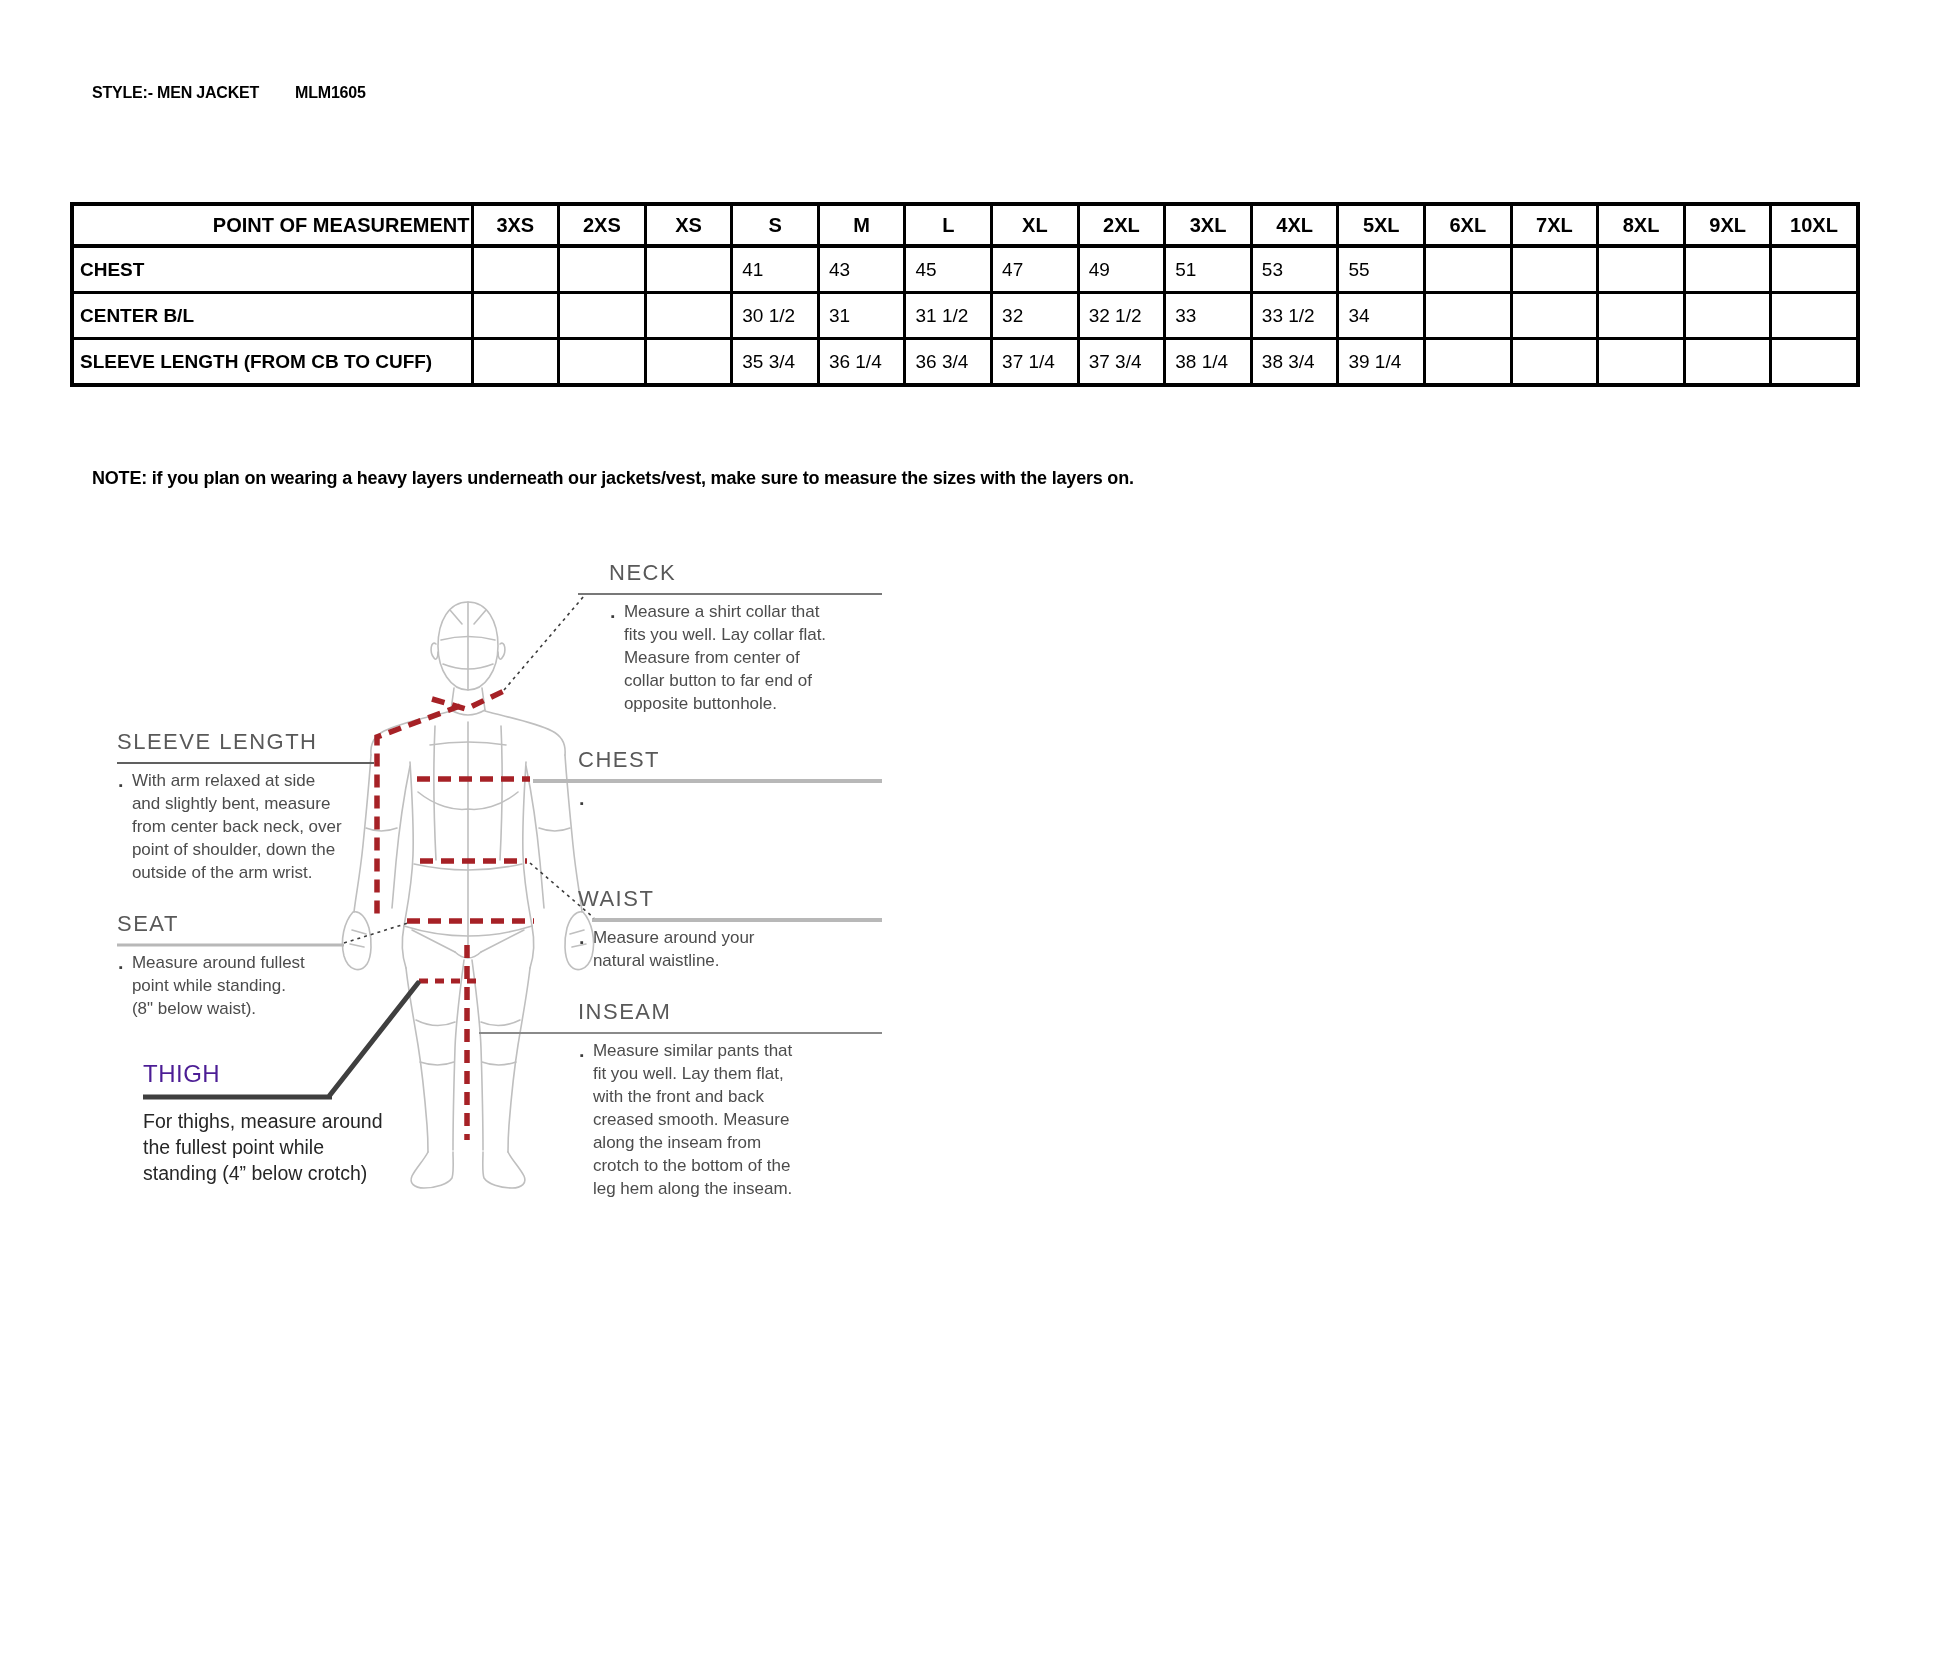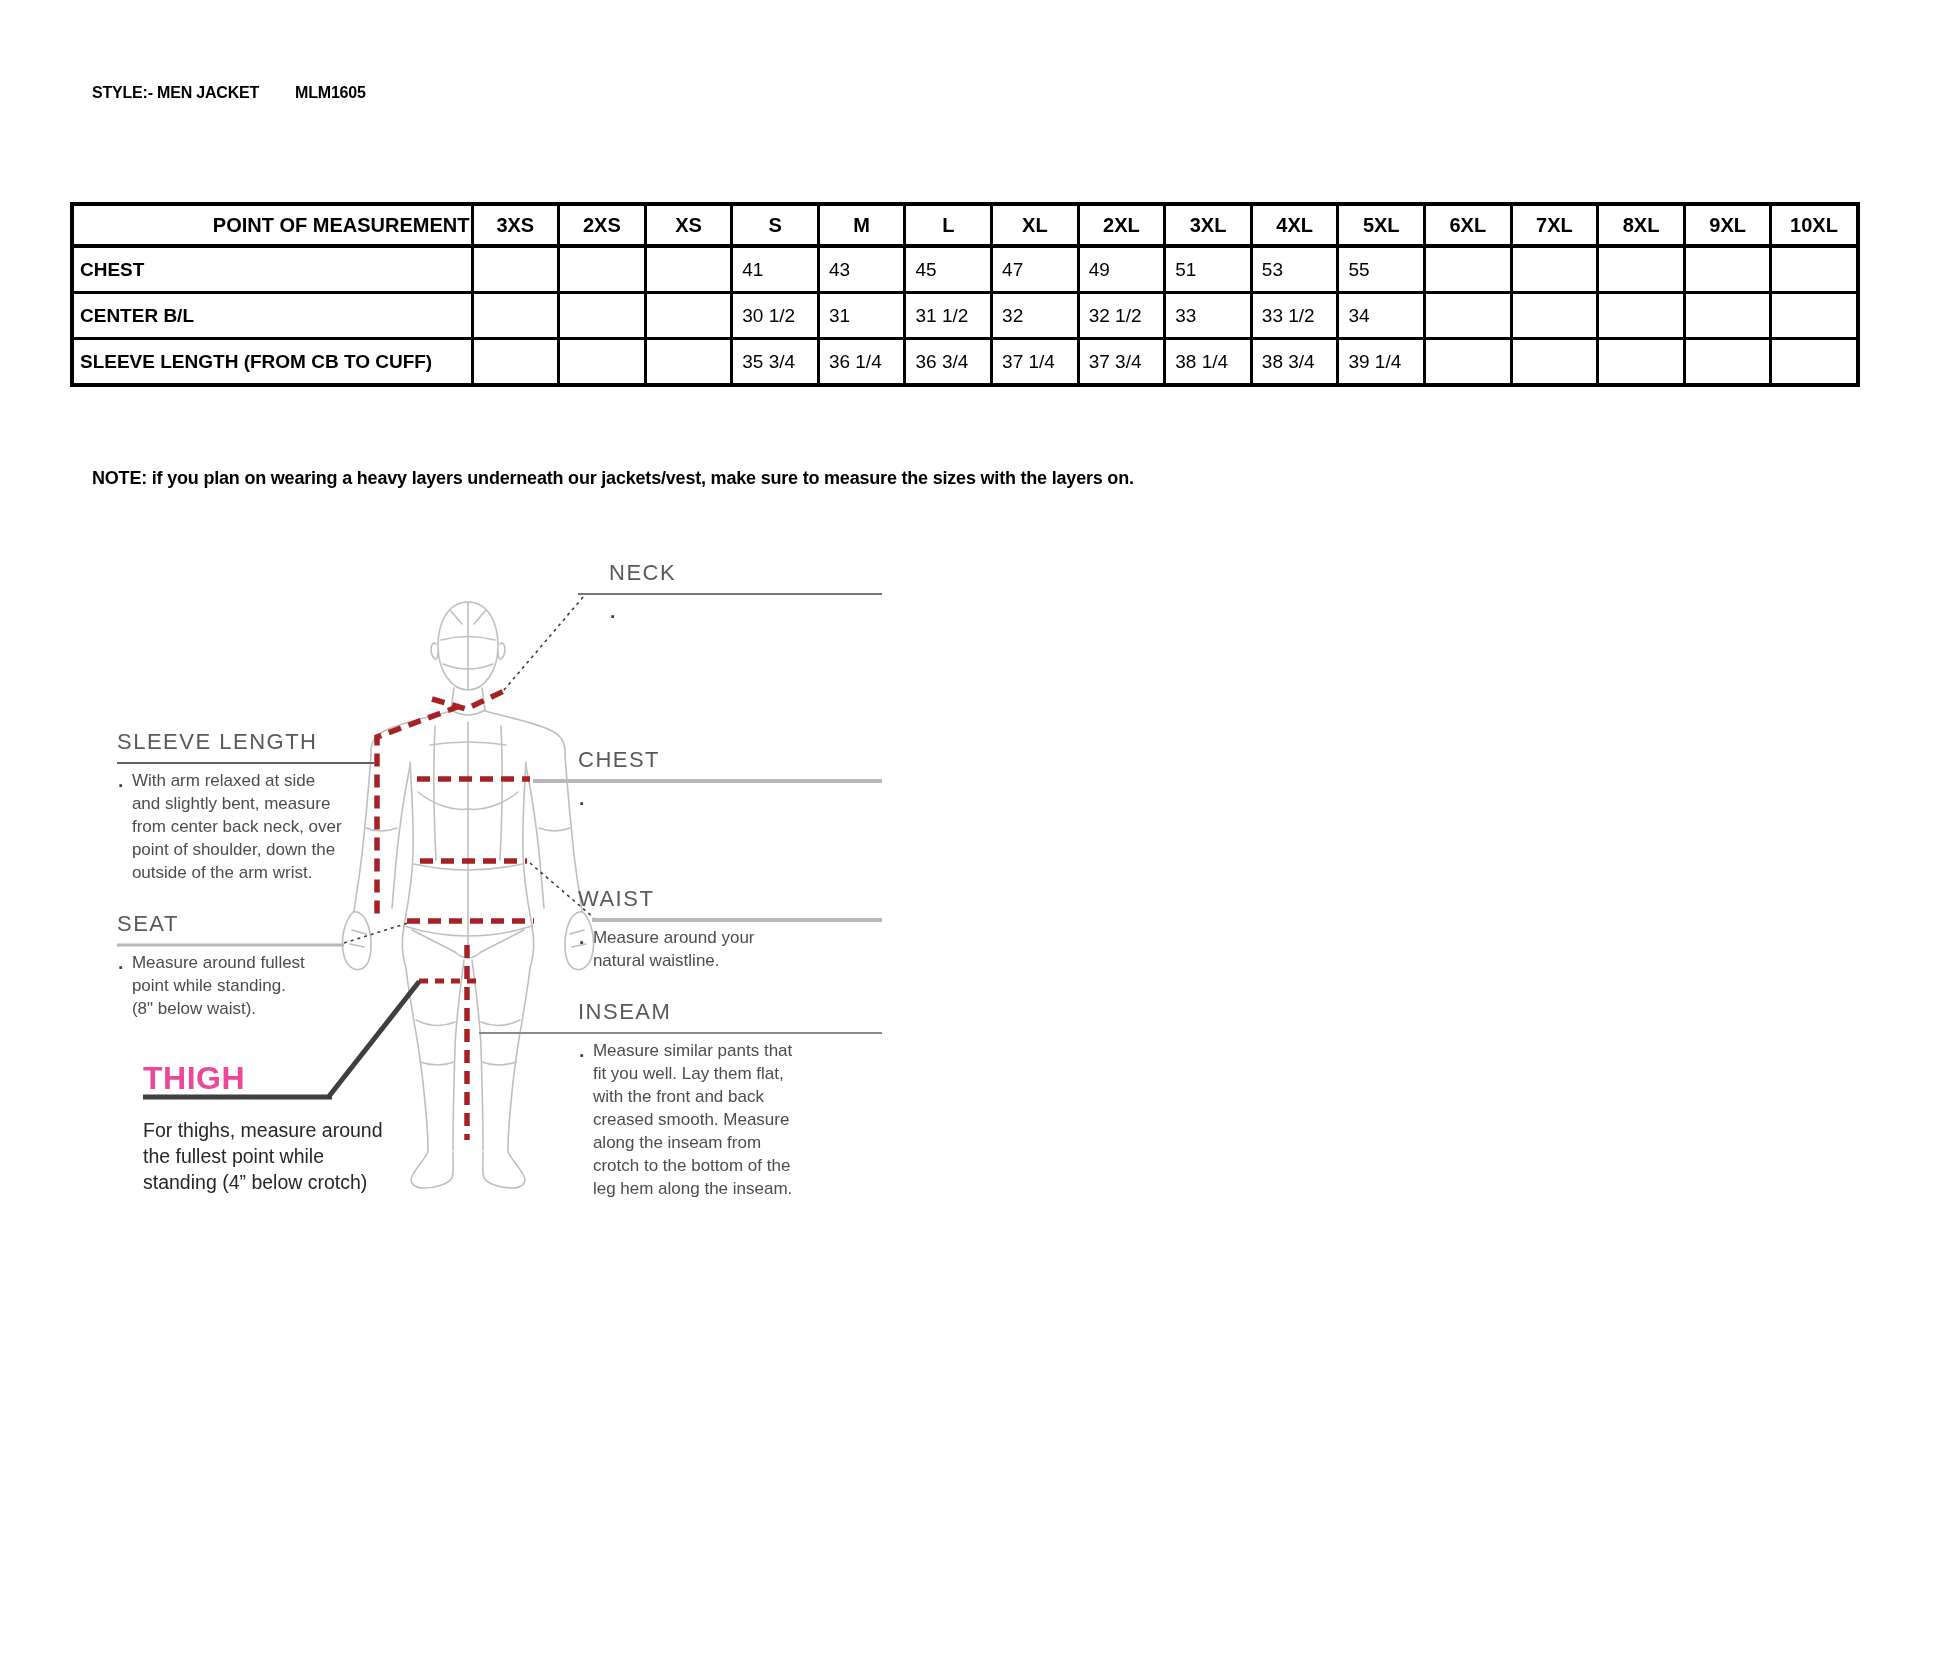--- a/index.html
+++ b/index.html
@@ -25,21 +25,21 @@
   .sq{font-size:11px;margin:5px 9px 0 2px;color:#3a3a3a;flex:0 0 auto;}
   .dlines div{white-space:nowrap;}
 
   #sec-neck{left:609px;top:560px;width:310px;}
   #sec-chest{left:578px;top:747px;width:320px;}
   #sec-waist{left:578px;top:886px;width:310px;}
   #sec-inseam{left:578px;top:999px;width:320px;}
   #sec-sleeve{left:117px;top:729px;width:290px;}
   #sec-seat{left:117px;top:911px;width:270px;}
   #sec-thigh{left:143px;top:1060px;width:320px;}
-  #sec-thigh .dtitle{font-size:32px;color:#ec4899;letter-spacing:0.5px;font-weight:bold;}
+  #sec-thigh .dtitle{font-size:24px;color:#4c1d95;letter-spacing:0.5px;}
   #sec-thigh .dbody{font-size:19.5px;line-height:26px;color:#262626;margin-top:20px;}
 </style>
 </head>
 <body>
 
 <div class="page-title">
   <span>STYLE:- MEN JACKET</span><span class="code">MLM1605</span>
 </div>
 
 <table class="size-table">
@@ -225,20 +225,27 @@
     <line x1="344" y1="943" x2="408" y2="923" stroke="#3c3c3c" stroke-width="1.6" stroke-dasharray="3 4"></line>
     <line x1="143" y1="1097" x2="332" y2="1097" stroke="#3f3f3f" stroke-width="5"></line>
     <line x1="330" y1="1095" x2="418" y2="983" stroke="#3f3f3f" stroke-width="5" stroke-linecap="round"></line>
   </g>
 </svg>
 
 <div class="dsection" id="sec-neck">
     <div class="dtitle">NECK</div>
     <div class="dbody">
       <span class="sq">▪</span>
+      <div class="dlines">
+        <div>Measure a shirt collar that</div>
+        <div>fits you well. Lay collar flat.</div>
+        <div>Measure from center of</div>
+        <div>collar button to far end of</div>
+        <div>opposite buttonhole.</div>
+      </div>
     </div>
   </div>
 <div class="dsection" id="sec-chest">
     <div class="dtitle">CHEST</div>
     <div class="dbody">
       <span class="sq">▪</span>
     </div>
   </div>
 <div class="dsection" id="sec-waist">
     <div class="dtitle">WAIST</div>

